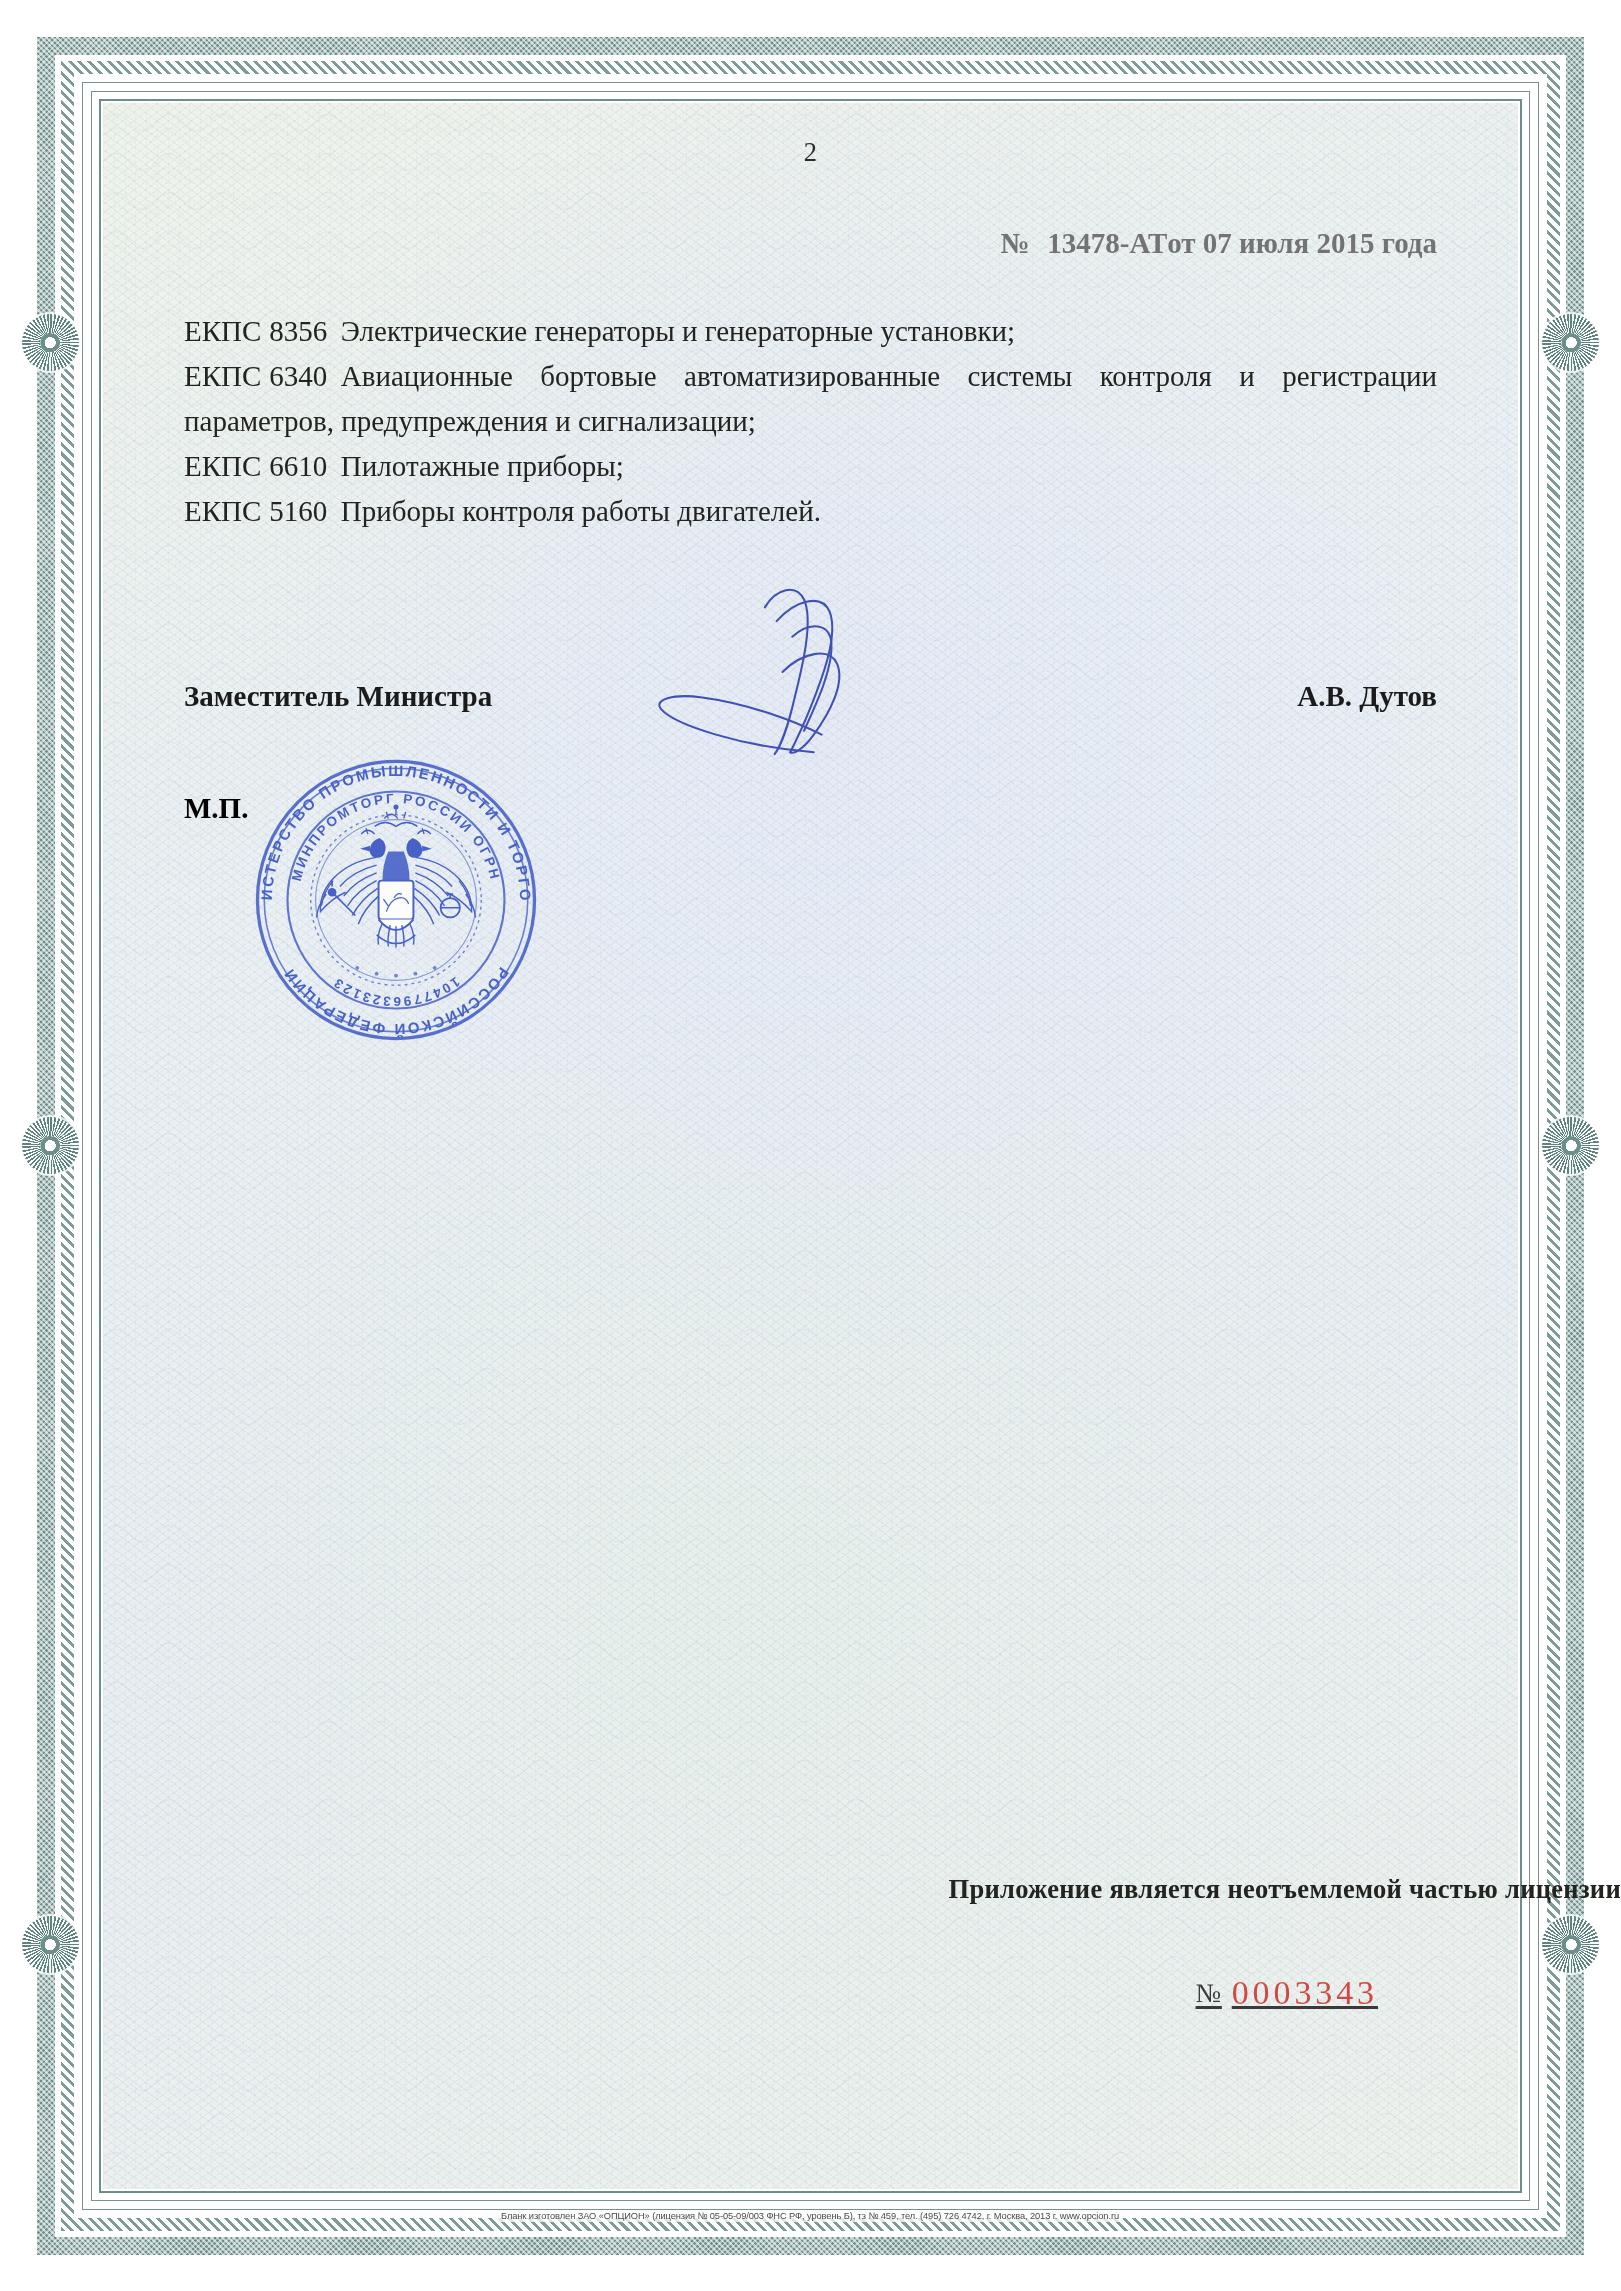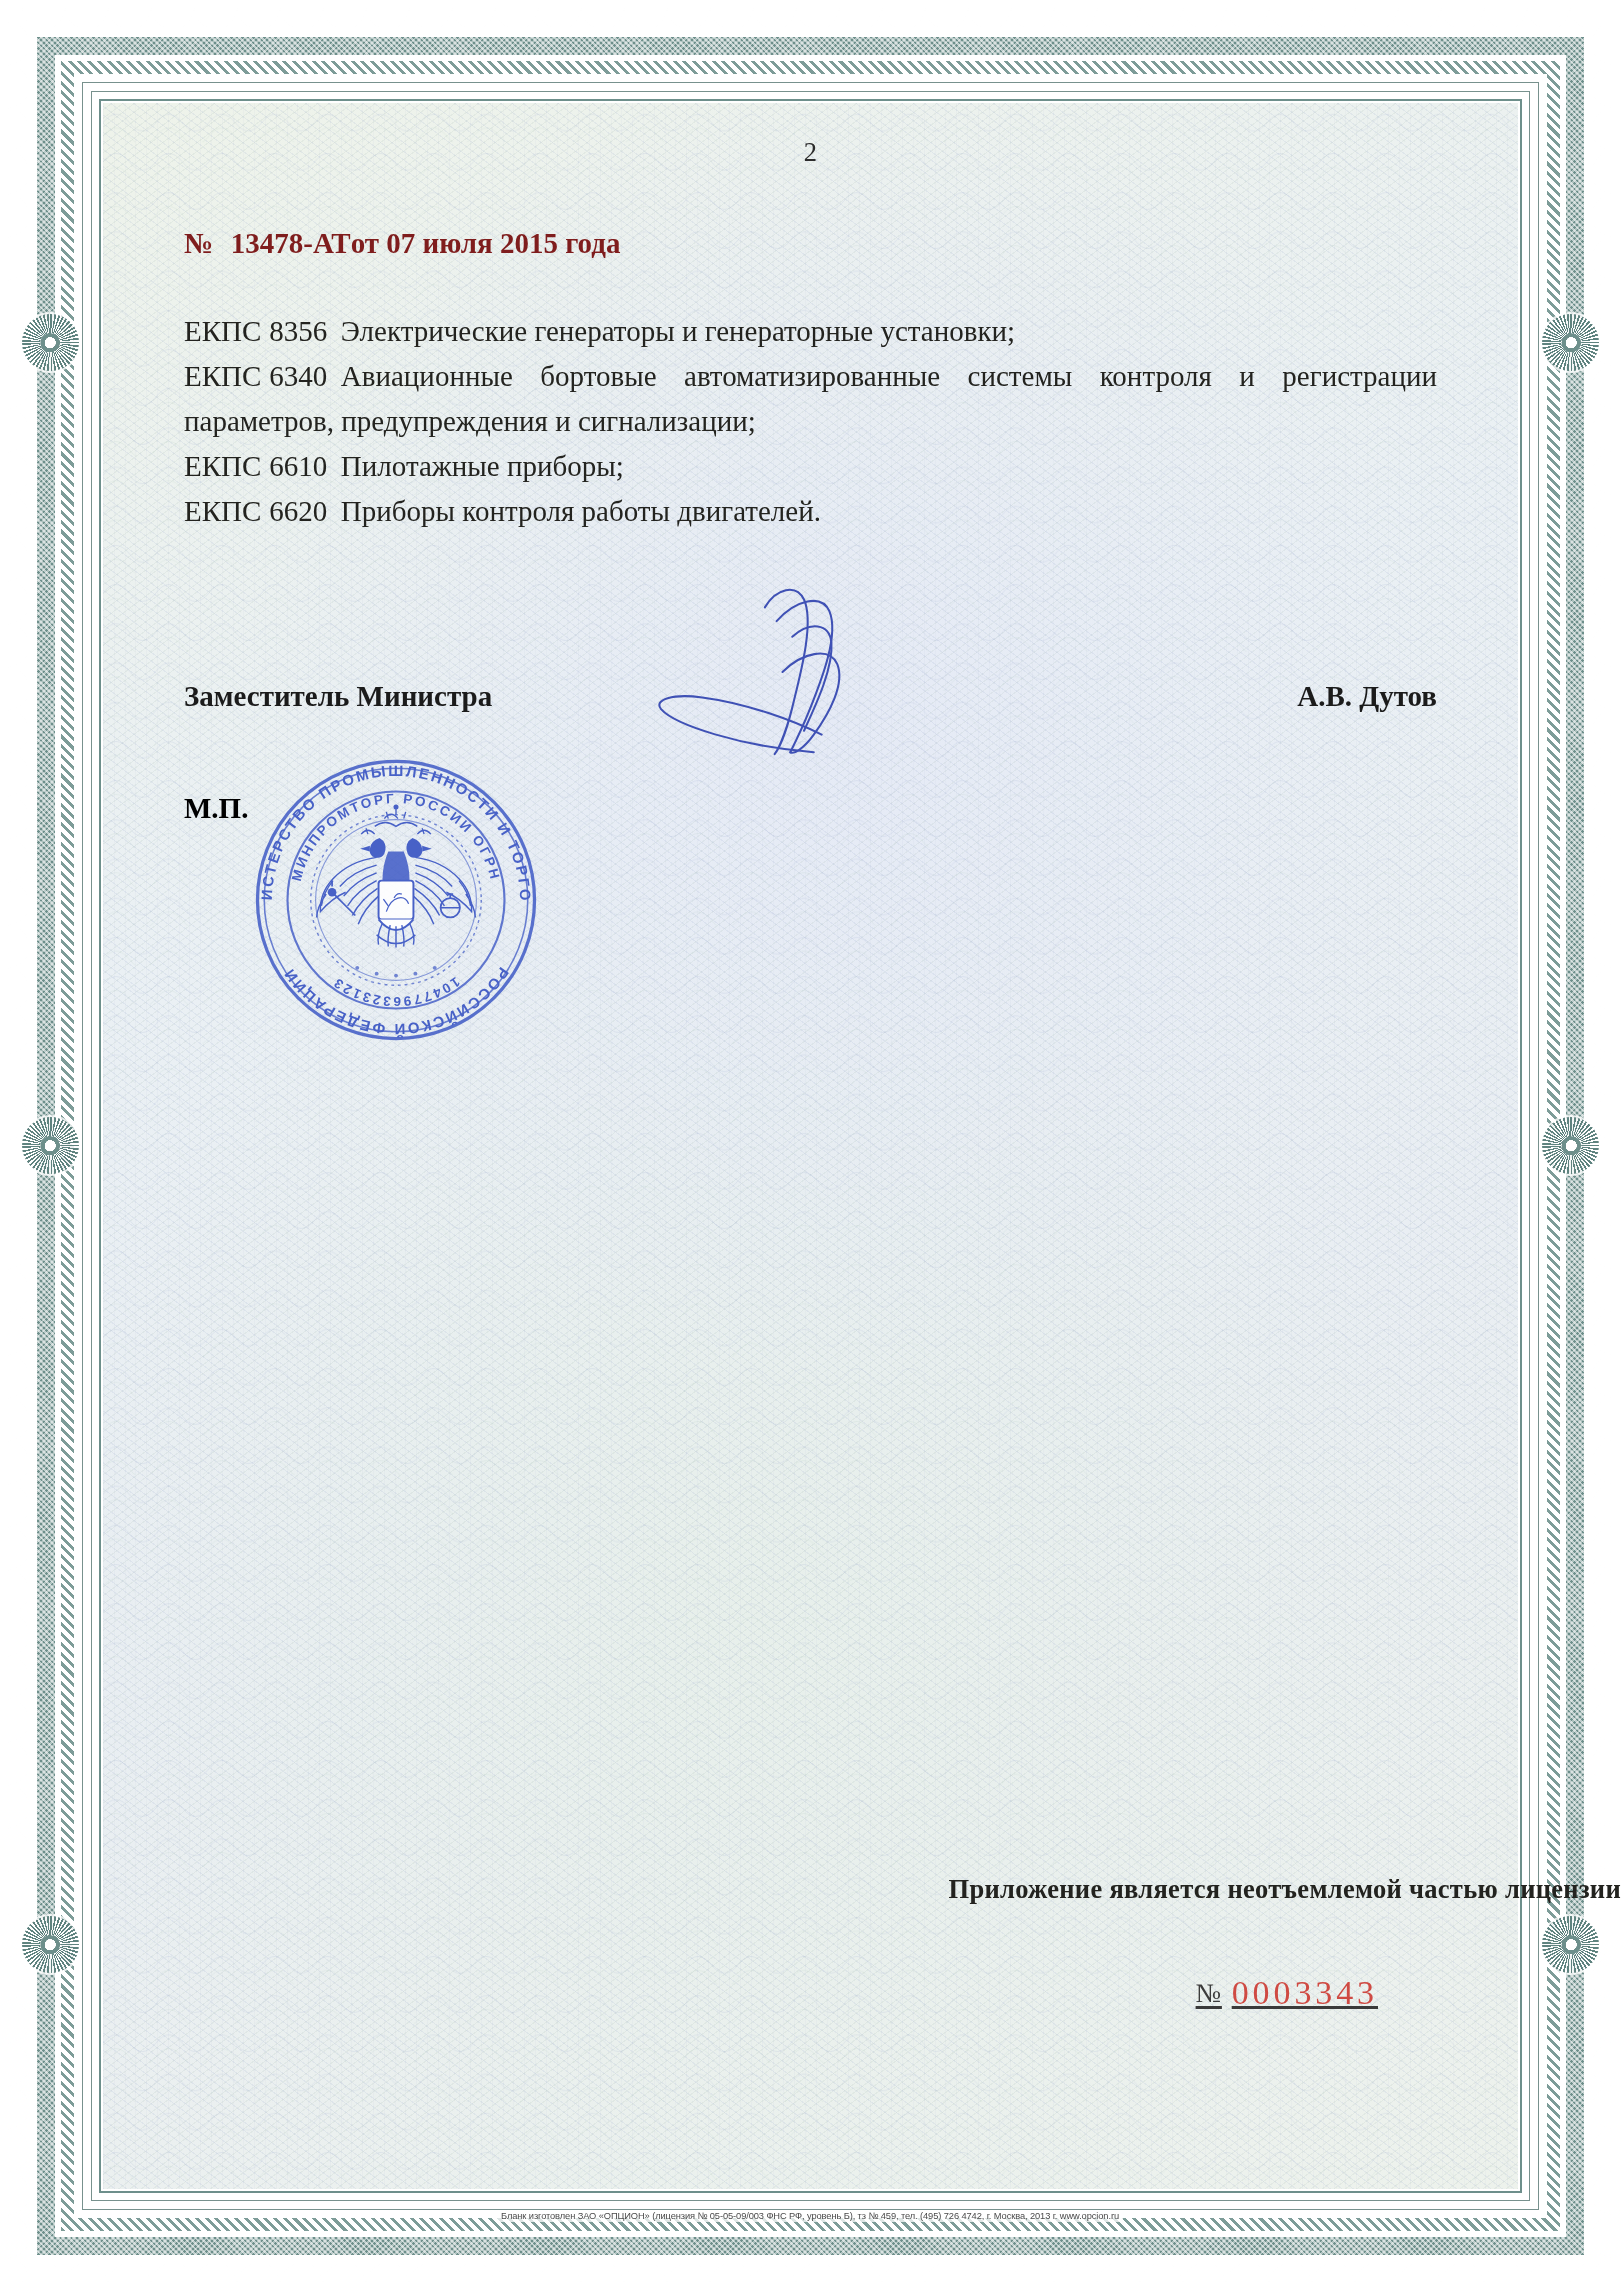--- a/index.html
+++ b/index.html
@@ -152,28 +152,28 @@
     left: 0; right: 0;
     text-align: center;
     font-size: 26.5px;
     color: #2c2c2c;
     letter-spacing: 0.5px;
   }
 
   .doc-header {
     position: absolute;
     top: 227px;
-    left: 184px;
+    left: 175px;
     right: 184px;
     display: flex;
-    justify-content: flex-start;
+    justify-content: flex-end;
     align-items: baseline;
     font-weight: bold;
     font-size: 29px;
-    color: #7f1d1d;
+    color: #737373;
   }
   .doc-number .numero {
     margin-right: 17.6px;
   }
 
   .body-block {
     position: absolute;
     top: 309px;
     left: 184px;
     right: 184px;
@@ -349,21 +349,21 @@
         <span class="code-label">ЕКПС</span><span class="code-num">6340</span><span>Авиационные бортовые автоматизированные системы контроля и регистрации</span>
       </p>
 
       <p class="ekps-cont">параметров, предупреждения и сигнализации;</p>
 
       <p class="ekps-line">
         <span class="code-label">ЕКПС</span><span class="code-num">6610</span><span>Пилотажные приборы;</span>
       </p>
 
       <p class="ekps-line">
-        <span class="code-label">ЕКПС</span><span class="code-num">6620</span><span>Приборы контроля работы двигателей.</span>
+        <span class="code-label">ЕКПС</span><span class="code-num">5160</span><span>Приборы контроля работы двигателей.</span>
       </p>
 
     </div>
 
     <svg class="signature-ink" viewBox="0 0 320 190">
       <g fill="none" stroke="#3f51b5" stroke-width="2.1" stroke-linecap="round" stroke-linejoin="round">
         <path d="M170,178 C95,172 28,150 14,134 C6,124 26,118 56,122 C102,128 150,146 178,160"></path>
         <path d="M120,30 C132,10 152,6 160,22 C170,44 158,92 150,124 C144,150 136,172 130,180"></path>
         <path d="M132,44 C152,22 178,16 186,34 C196,58 178,104 166,134 C158,154 150,170 146,178"></path>
         <path d="M148,60 C166,44 186,46 188,66 C190,92 172,130 160,156"></path>

